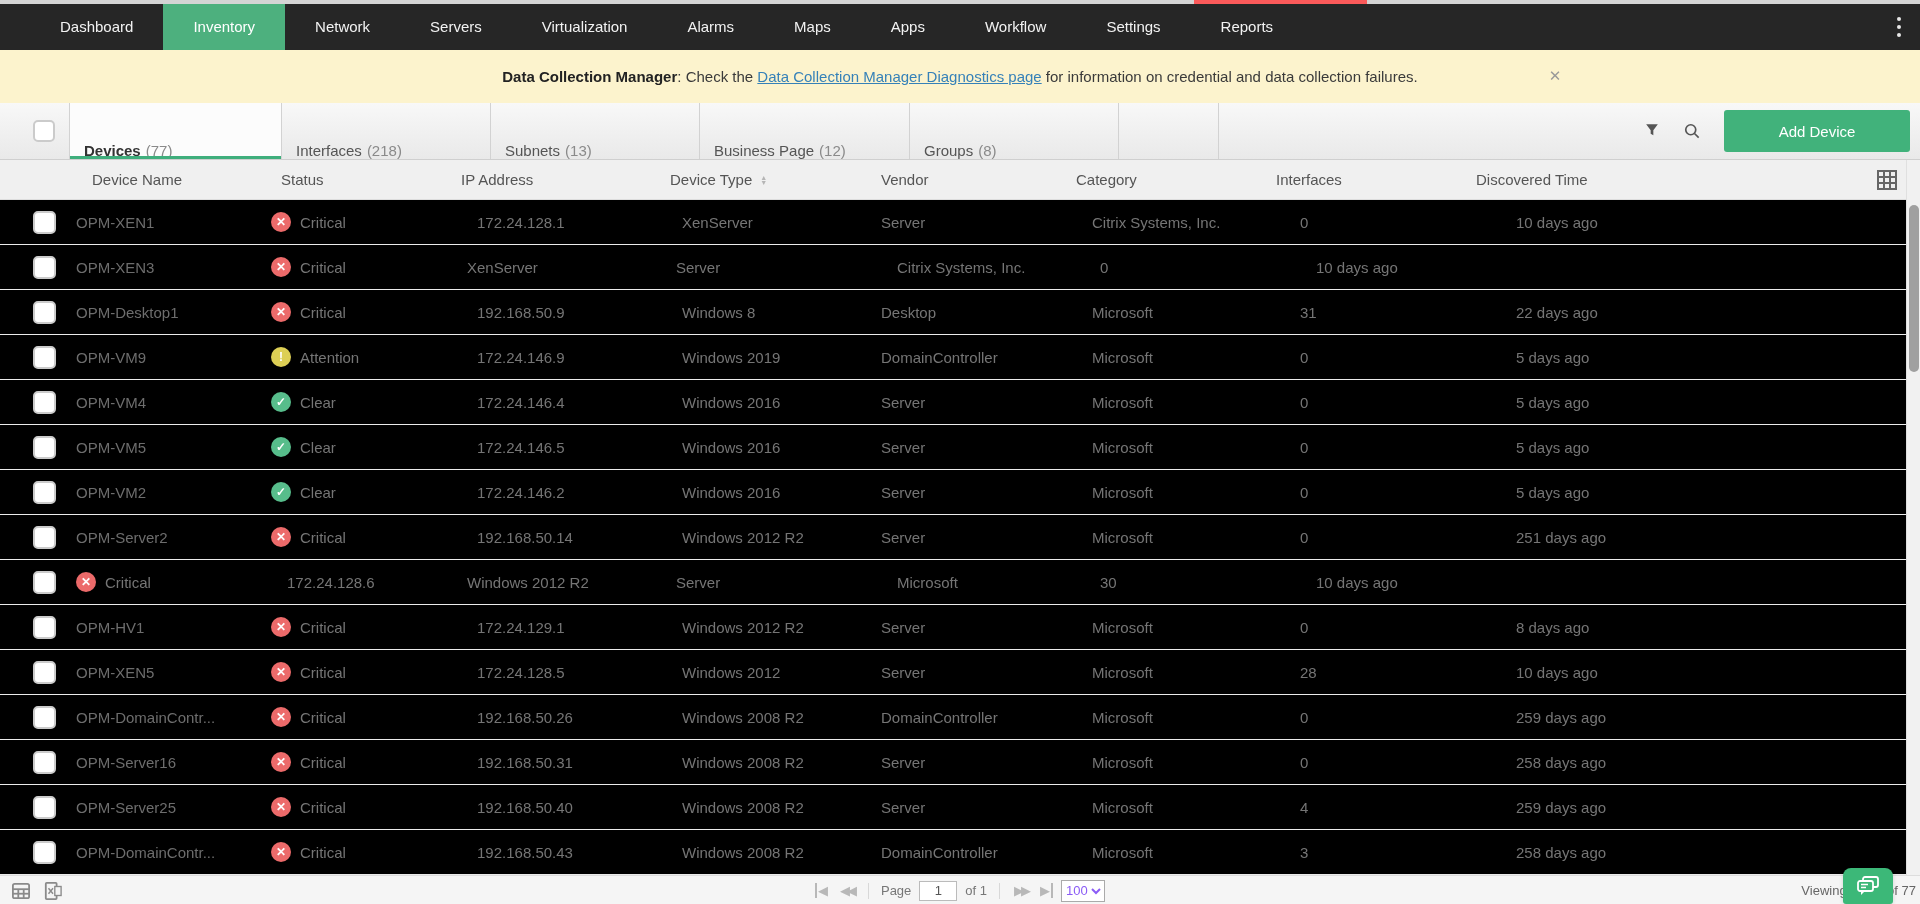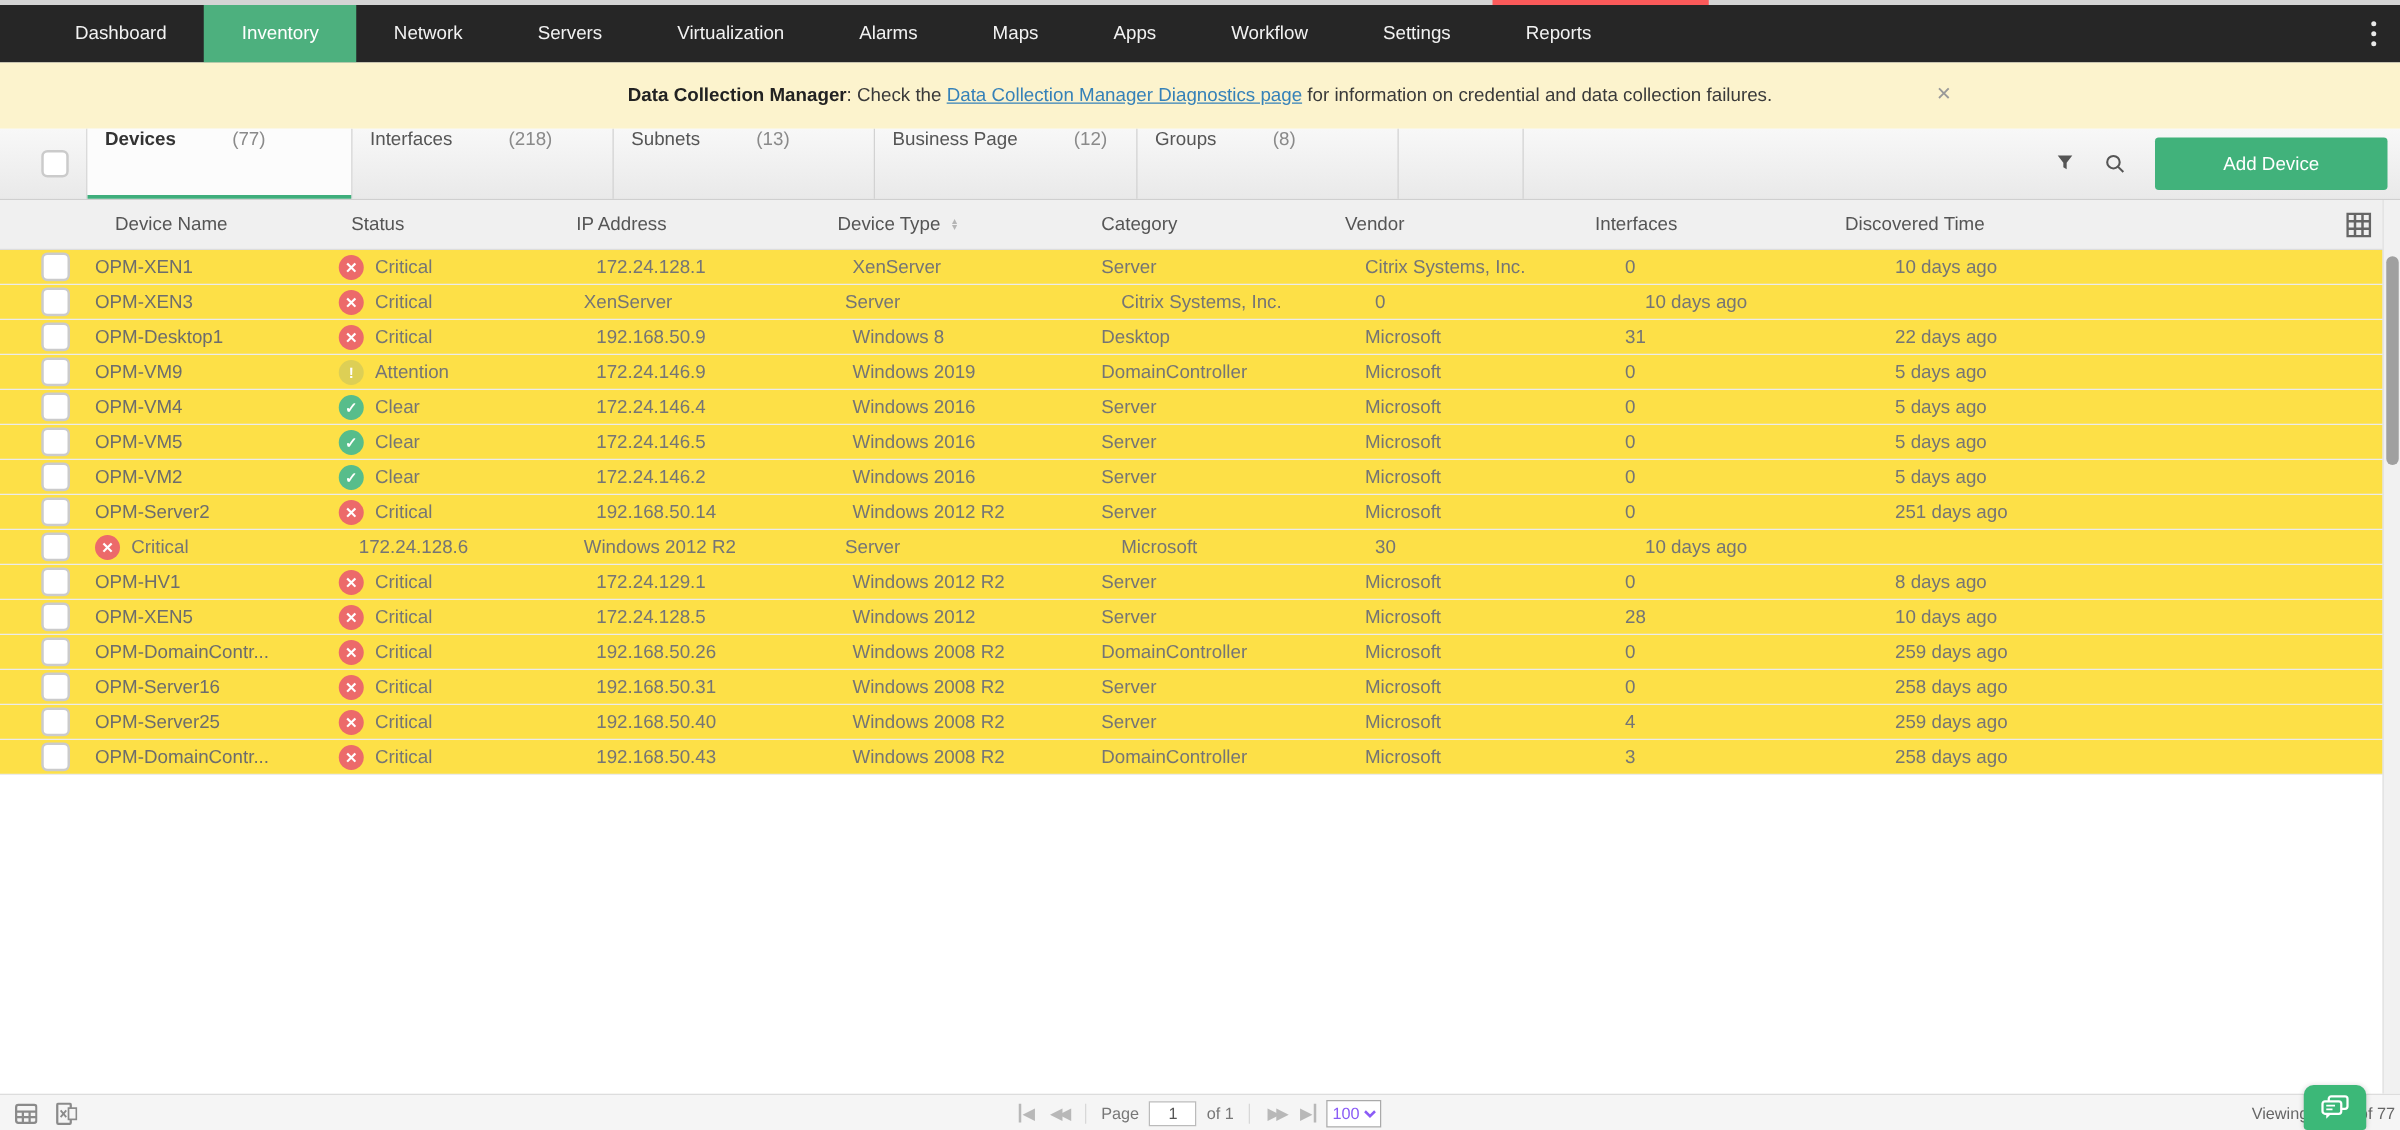--- a/index.html
+++ b/index.html
@@ -20,21 +20,21 @@
   
   .banner { height:53px; background:#fcf3cd; display:flex; align-items:center; justify-content:center; position:relative; font-size:15px; color:#3a3a3a; }
   .banner b { color:#222; }
   .banner a { color:#3581b8; text-decoration:underline; cursor:pointer; }
   .banner .close-x { position:absolute; left:1545px; top:16px; font-size:15px; color:#999; cursor:pointer; width:20px; height:20px; text-align:center; line-height:20px; }
 
   
   .tabbar { height:57px; background:linear-gradient(#f8f8f8,#e9e9e9); border-bottom:1px solid #cfcfcf; position:relative; display:flex; align-items:stretch; }
   .check-col { width:70px; border-right:1px solid #d2d2d2; display:flex; align-items:center; }
   .cb { display:inline-block; width:22px; height:22px; border:2px solid #cbcbcb; border-radius:5px; background:#fff; margin-left:33px; cursor:pointer; }
-  .tab { border-right:1px solid #d2d2d2; display:flex; align-items:flex-start; padding-left:14px; font-size:15px; color:#555; cursor:pointer; white-space:nowrap; position:relative;gap:40px; }
+  .tab { border-right:1px solid #d2d2d2; display:flex; align-items:flex-end; padding-left:14px; font-size:15px; color:#555; cursor:pointer; white-space:nowrap; position:relative; }
   .tab .cnt { color:#8a8a8a; margin-left:5px; }
   .tab.active { background:#fcfcfc; }
   .tab.active .lbl { font-weight:bold; color:#333; }
   .tab.active::after { content:""; position:absolute; left:0; right:0; bottom:0; height:3px; background:#3fae7c; }
   .tab-end-sep { position:absolute; left:1218px; top:0; bottom:0; width:1px; background:#d2d2d2; }
   .tool-icons { position:absolute; right:0; top:0; bottom:0; display:flex; align-items:center; }
   .icon-btn { width:40px; height:40px; display:flex; align-items:center; justify-content:center; cursor:pointer; }
   .add-device-btn { width:186px; height:42px; margin:0 10px 0 12px; background:#41b27b; color:#fff; border:none; border-radius:3px; font-size:15px; font-family:"Liberation Sans",sans-serif; cursor:pointer; }
 
   
@@ -42,21 +42,21 @@
   .thead { height:40px; background:#f0f0f0; border-bottom:1px solid #ddd; color:#555; font-size:15px; position:relative; }
   .thead > div { display:flex; align-items:center; padding-left:16px; }
   .thead .col-name { padding-left:32px; }
   .thead .col-status { padding-left:26px; }
   .thead .col-type { padding-left:10px; }
   .sort-icons { display:inline-flex; flex-direction:column; margin-left:8px; line-height:5px; }
   .sort-icons span { font-size:7px; color:#b5b5b5; }
   .col-chooser-icon { position:absolute; right:23px; top:10px; cursor:pointer; }
 
   .tbody { height:675px; overflow:hidden; background:#fff; }
-  .trow { height:28px; border-bottom:1px solid #ebebeb; background:#fde047; font-size:15px; color:#757575; }
+  .trow { height:45px; border-bottom:1px solid #ebebeb; background:#000000; font-size:15px; color:#757575; }
   .trow > div { display:flex; align-items:center; padding-left:16px; overflow:hidden; white-space:nowrap; }
   .trow .c-check { padding-left:0; }
   .trow .c-check .cb { width:23px; height:23px; }
   .trow .cell.name { color:#6d6d6d; cursor:pointer; }
   .trow .cell.ip { padding-left:32px; }
   .trow .cell.type { padding-left:22px; }
   .trow .cell.vendor { padding-left:32px; }
   .trow .cell.ifaces { padding-left:40px; }
   .trow .cell.disc { padding-left:56px; }
   .sicon { width:20px; height:20px; border-radius:50%; color:#fff; font-size:12px; font-weight:bold; display:inline-flex; align-items:center; justify-content:center; margin-right:9px; flex:none; }
@@ -166,22 +166,22 @@
   <div class="col-name">Device Name</div>
   <div class="col-status">Status</div>
   <div>IP Address</div>
   <div class="col-type">
     <span>Device Type</span>
     <span class="sort-icons">
         <span>▲</span>
         <span>▼</span>
       </span>
   </div>
+  <div>Vendor</div>
   <div>Category</div>
-  <div>Vendor</div>
   <div>Interfaces</div>
   <div>Discovered Time</div>
   <div class="col-chooser-icon">
     <svg width="20" height="20" viewBox="0 0 20 20">
         <rect x="1" y="1" width="18" height="18" fill="none" stroke="#666" stroke-width="2"></rect>
         <line x1="1" y1="7" x2="19" y2="7" stroke="#666" stroke-width="2"></line>
         <line x1="1" y1="13" x2="19" y2="13" stroke="#666" stroke-width="2"></line>
         <line x1="7" y1="1" x2="7" y2="19" stroke="#666" stroke-width="2"></line>
         <line x1="13" y1="1" x2="13" y2="19" stroke="#666" stroke-width="2"></line>
       </svg>

